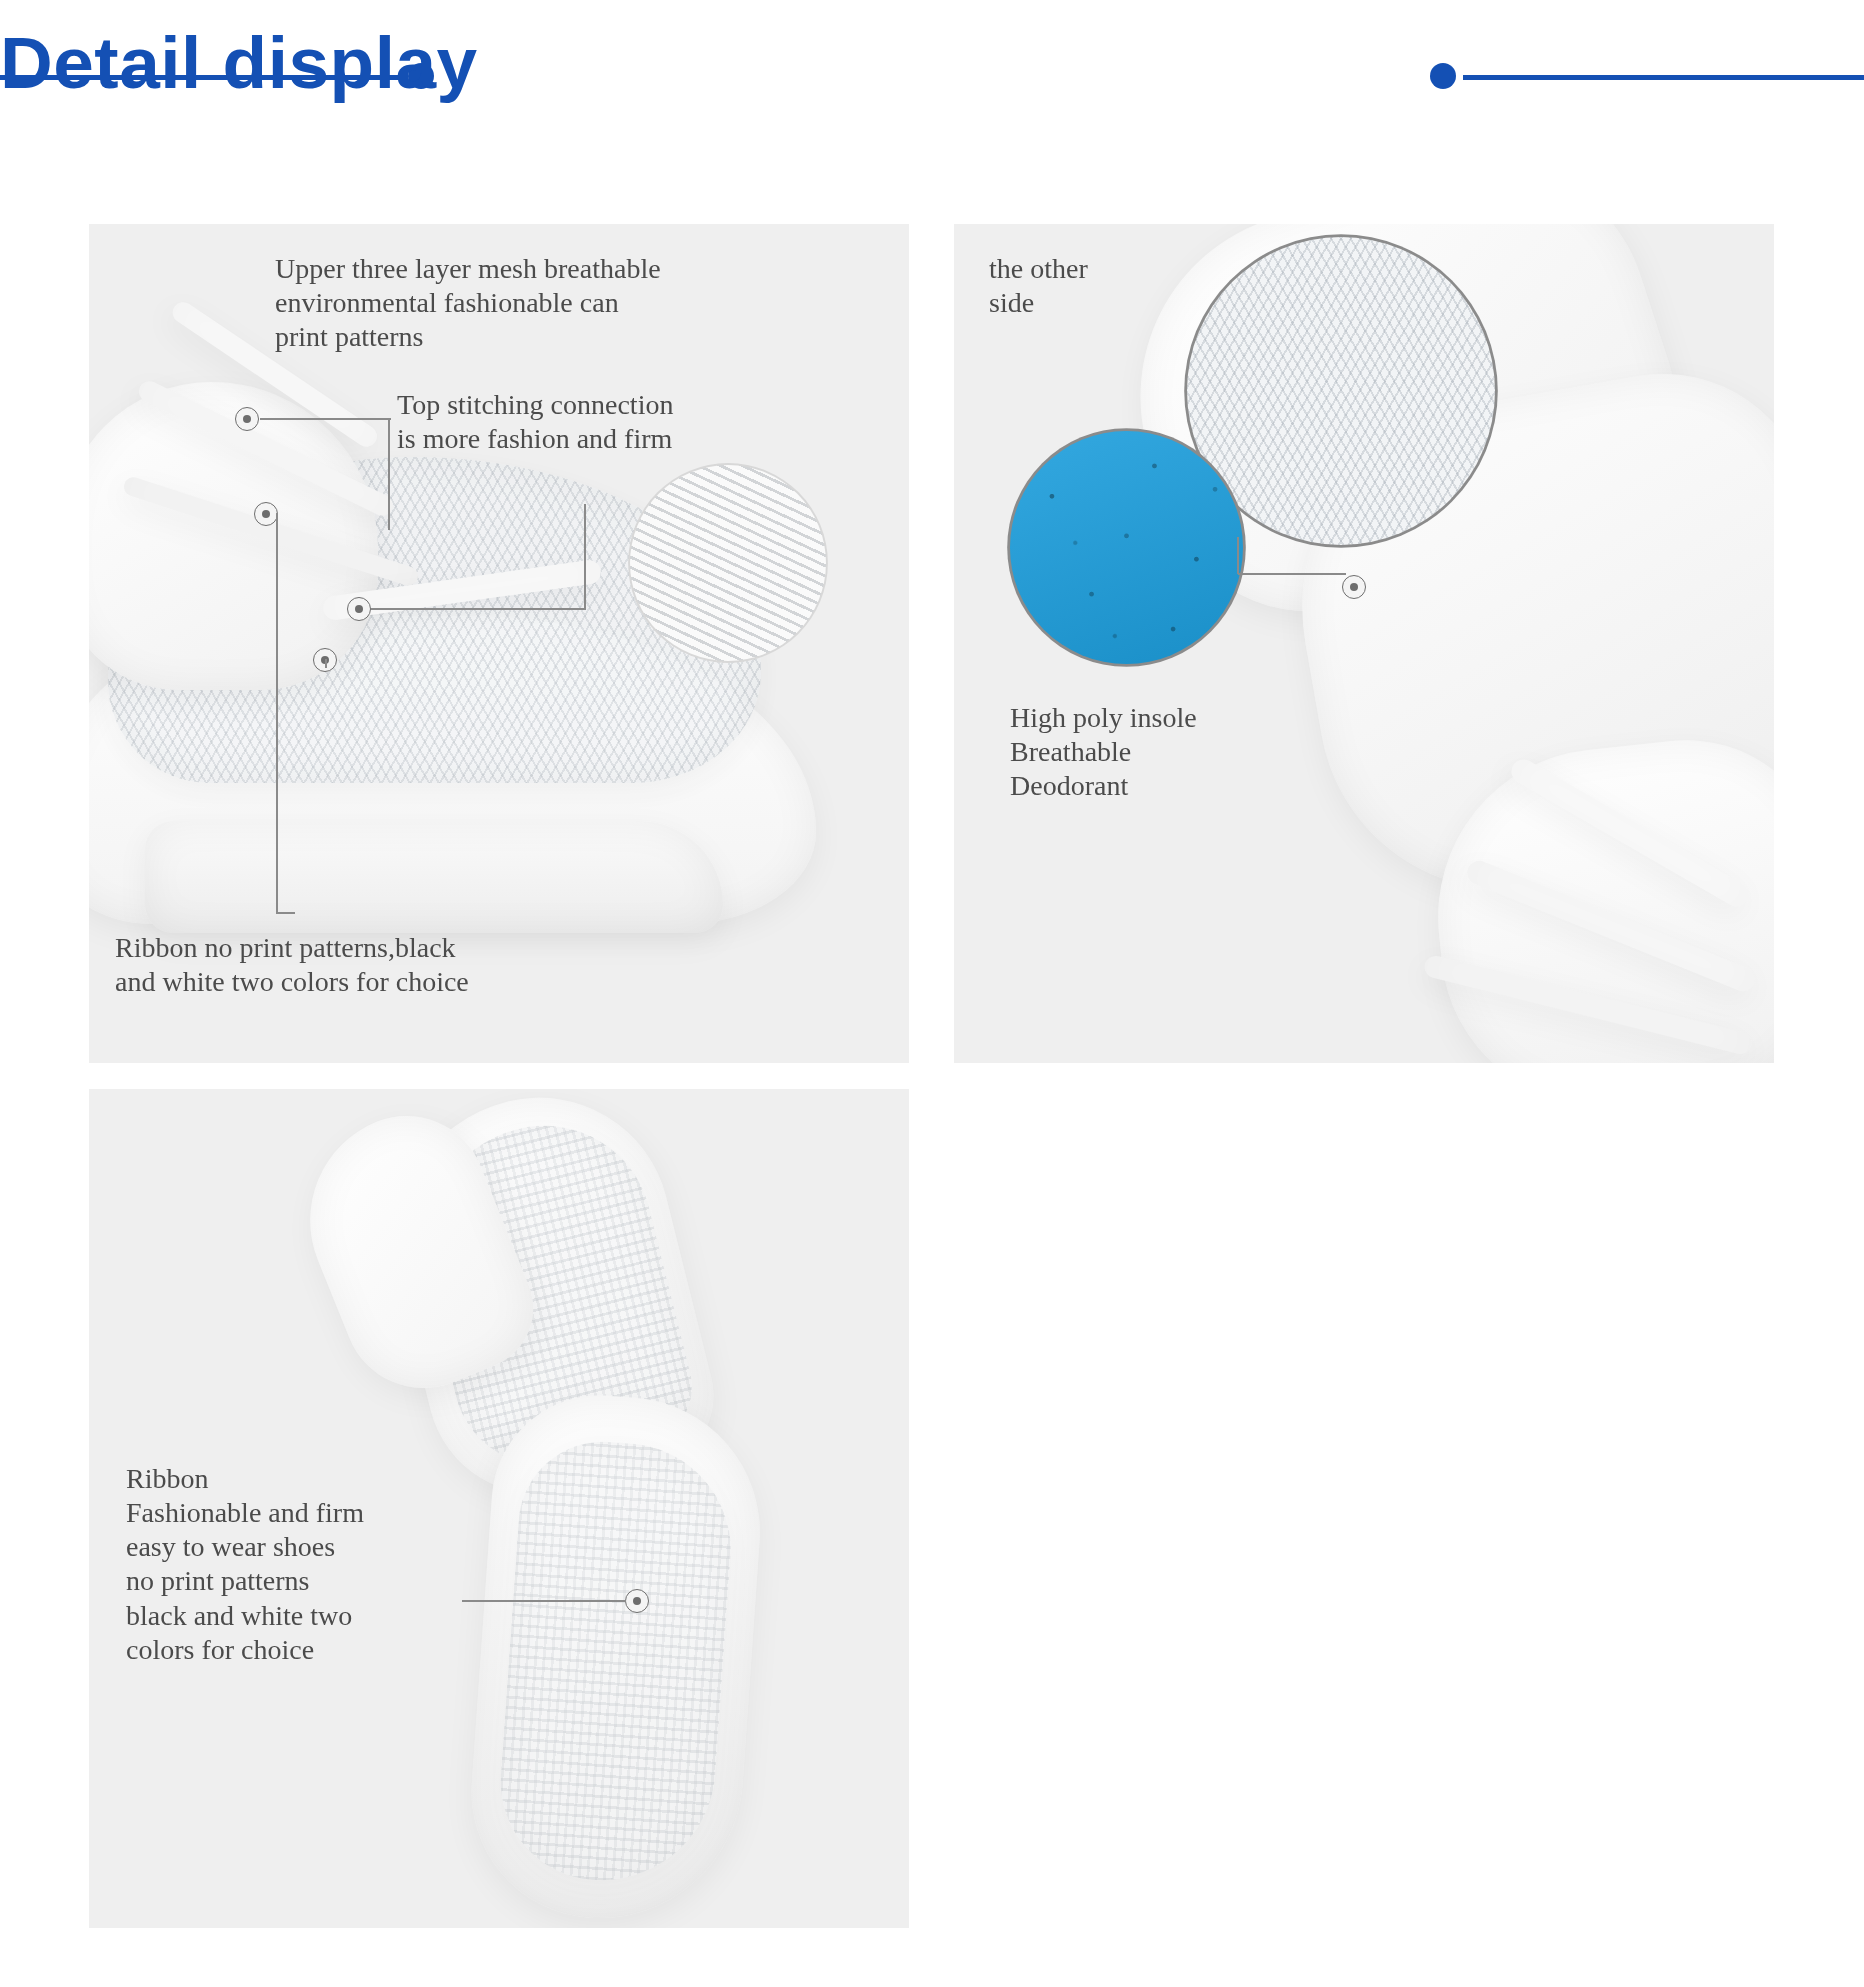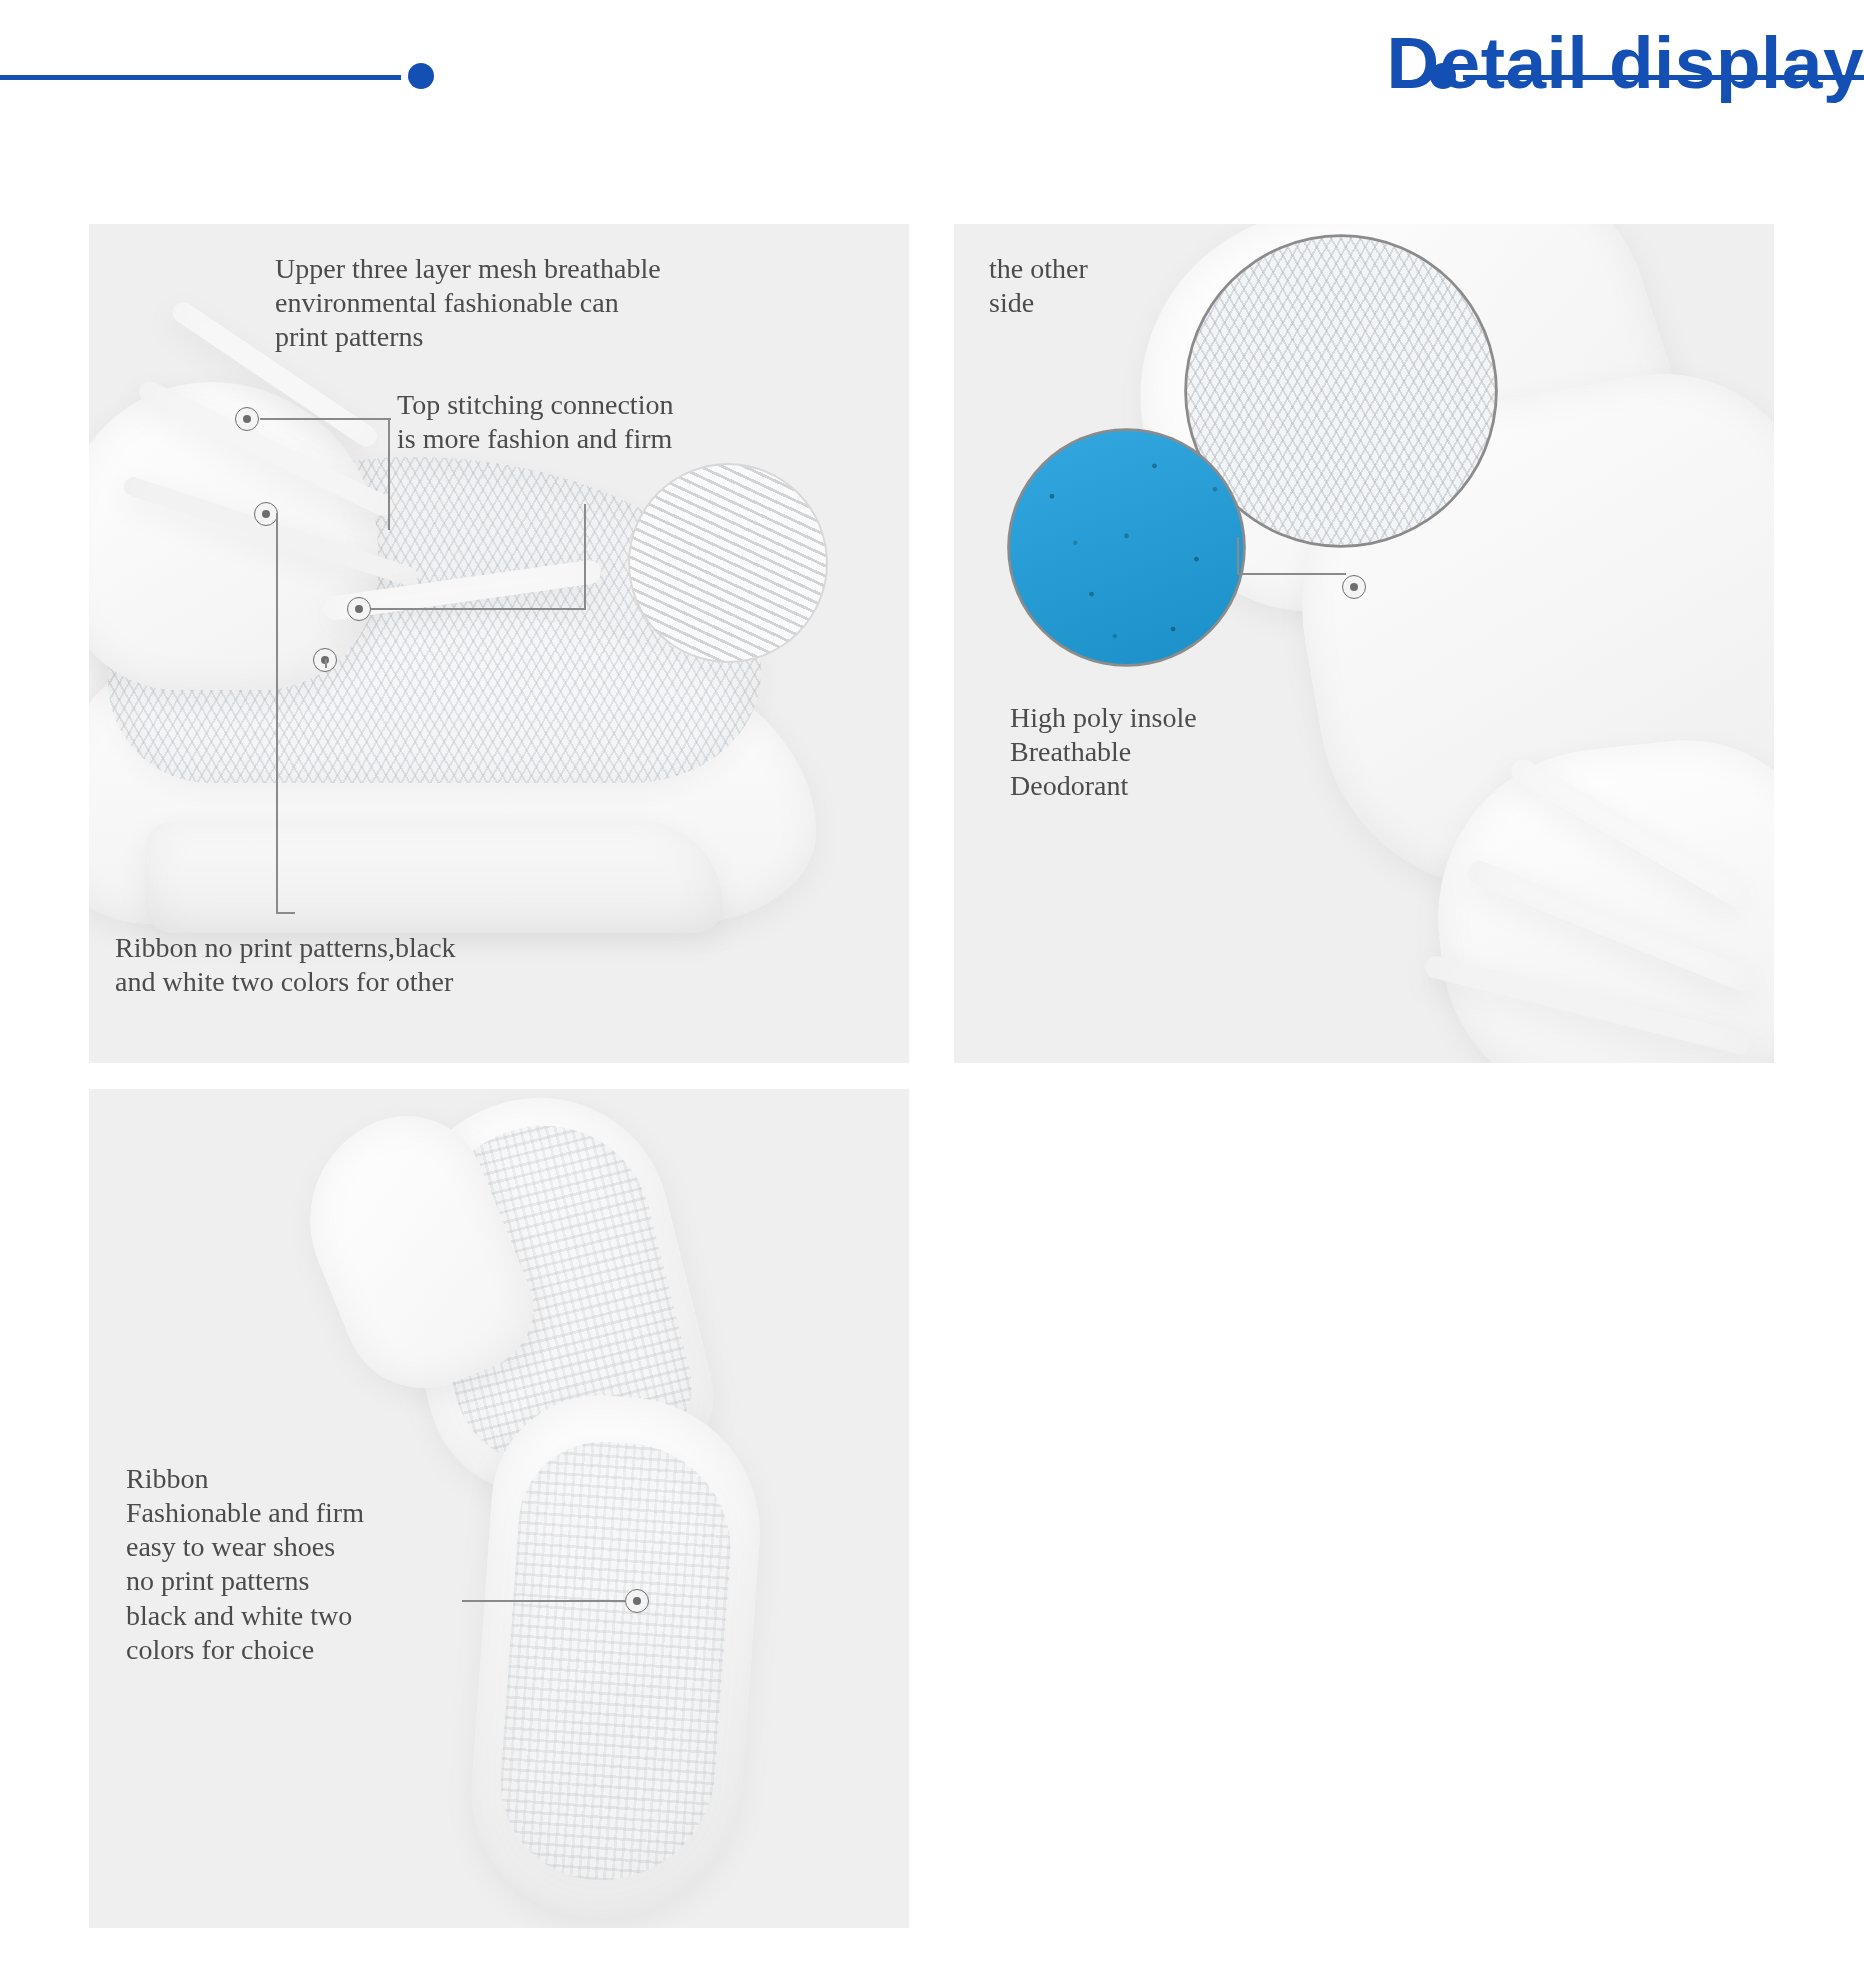--- a/index.html
+++ b/index.html
@@ -21,21 +21,21 @@
   .header {
     position: relative;
     height: 158px;
     width: 100%;
   }
   .header-title {
     position: absolute;
     left: 0;
     right: 0;
     top: 20.5px;
-    text-align: right;
+    text-align: left;
     font-size: 73px;
     font-weight: bold;
     color: #1450b4;
     letter-spacing: 0.5px;
     font-family: "Liberation Sans", sans-serif;
   }
   .rule {
     position: absolute;
     top: 75px;
     height: 4.7px;
@@ -211,21 +211,21 @@
     <div class="leader leader-v" style="left:299px; top:194px; height:112px;"></div>
 
     <div class="leader leader-h" style="left:282px; top:384px; width:214px;"></div>
     <div class="leader leader-v" style="left:495px; top:280px; height:106px;"></div>
 
     <div class="leader leader-v" style="left:187px; top:289px; height:401px;"></div>
     <div class="leader leader-h" style="left:187px; top:688px; width:18.6px;"></div>
     <div class="leader leader-v" style="left:236px; top:435px; height:9.3px;"></div>
 
     <div class="caption" style="left:26px; top:707px; width:597px;">Ribbon no print patterns,black
-and white two colors for other</div>
+and white two colors for choice</div>
   </div>
 
 
   <div class="panel">
     <div class="photo">
       <div class="blob" style="left:186px; top:-37px; width:522px; height:392px; border-radius:186px 168px 131px 149px; transform:rotate(-18deg); background:linear-gradient(150deg,#ffffff,#f1f1f1);"></div>
       <div class="blob" style="left:354px; top:168px; width:522px; height:485px; border-radius:205px 149px 168px 186px; transform:rotate(-10deg); background:linear-gradient(160deg,#fdfdfd,#eeeeee);"></div>
       <div class="blob" style="left:485px; top:522px; width:392px; height:354px; border-radius:168px 140px 149px 158px; transform:rotate(-6deg); background:linear-gradient(170deg,#ffffff,#f0f0f0);"></div>
 
       <div class="blob" style="left:541px; top:597px; width:270px; height:24px; border-radius:15px; transform:rotate(30deg); background:#ffffff;"></div>

